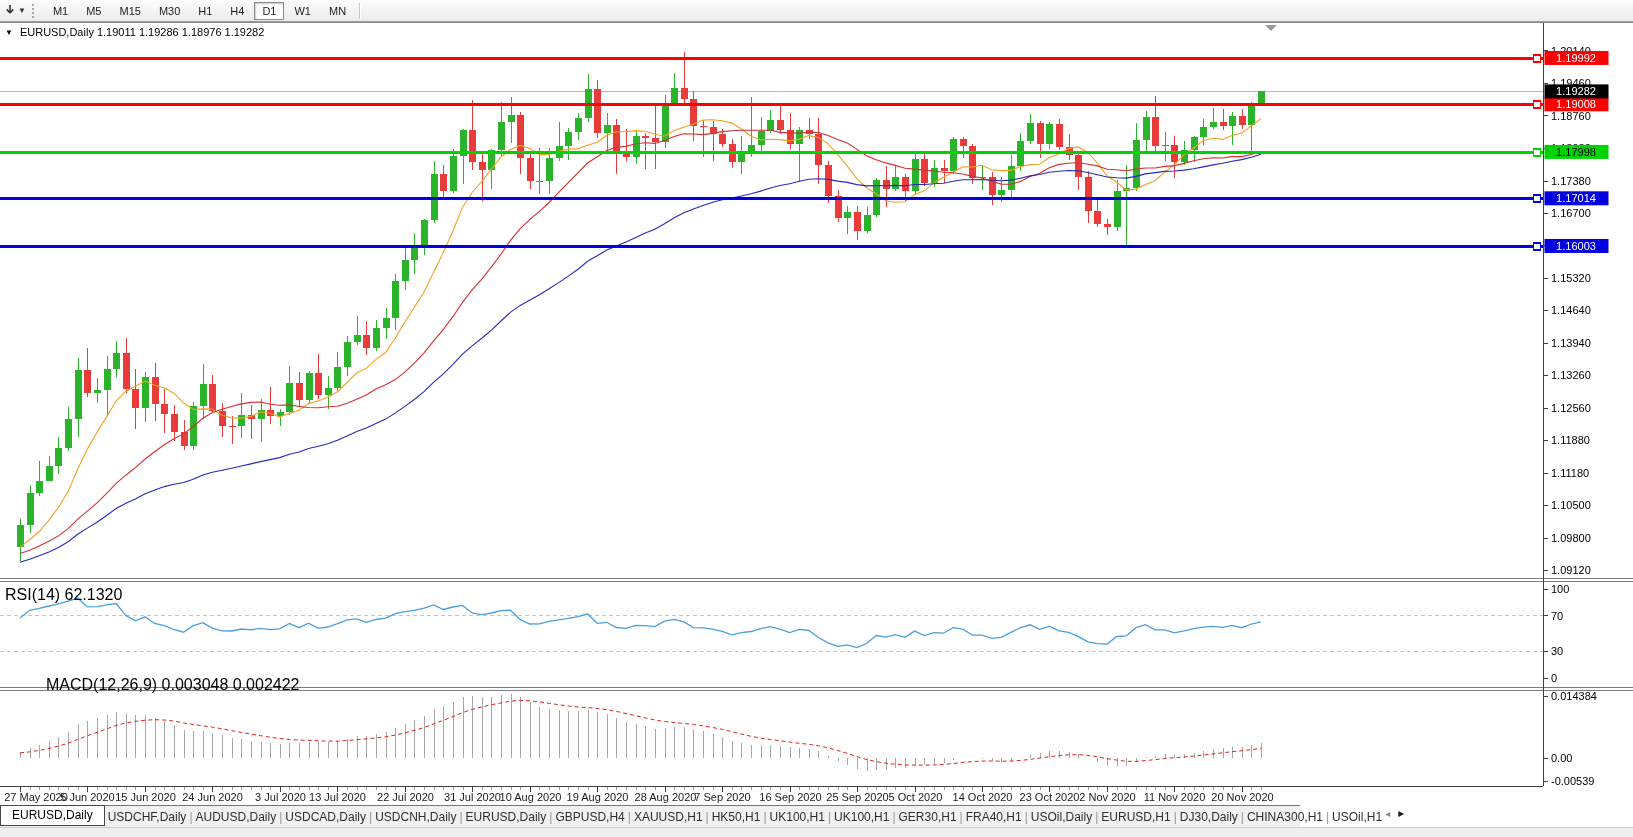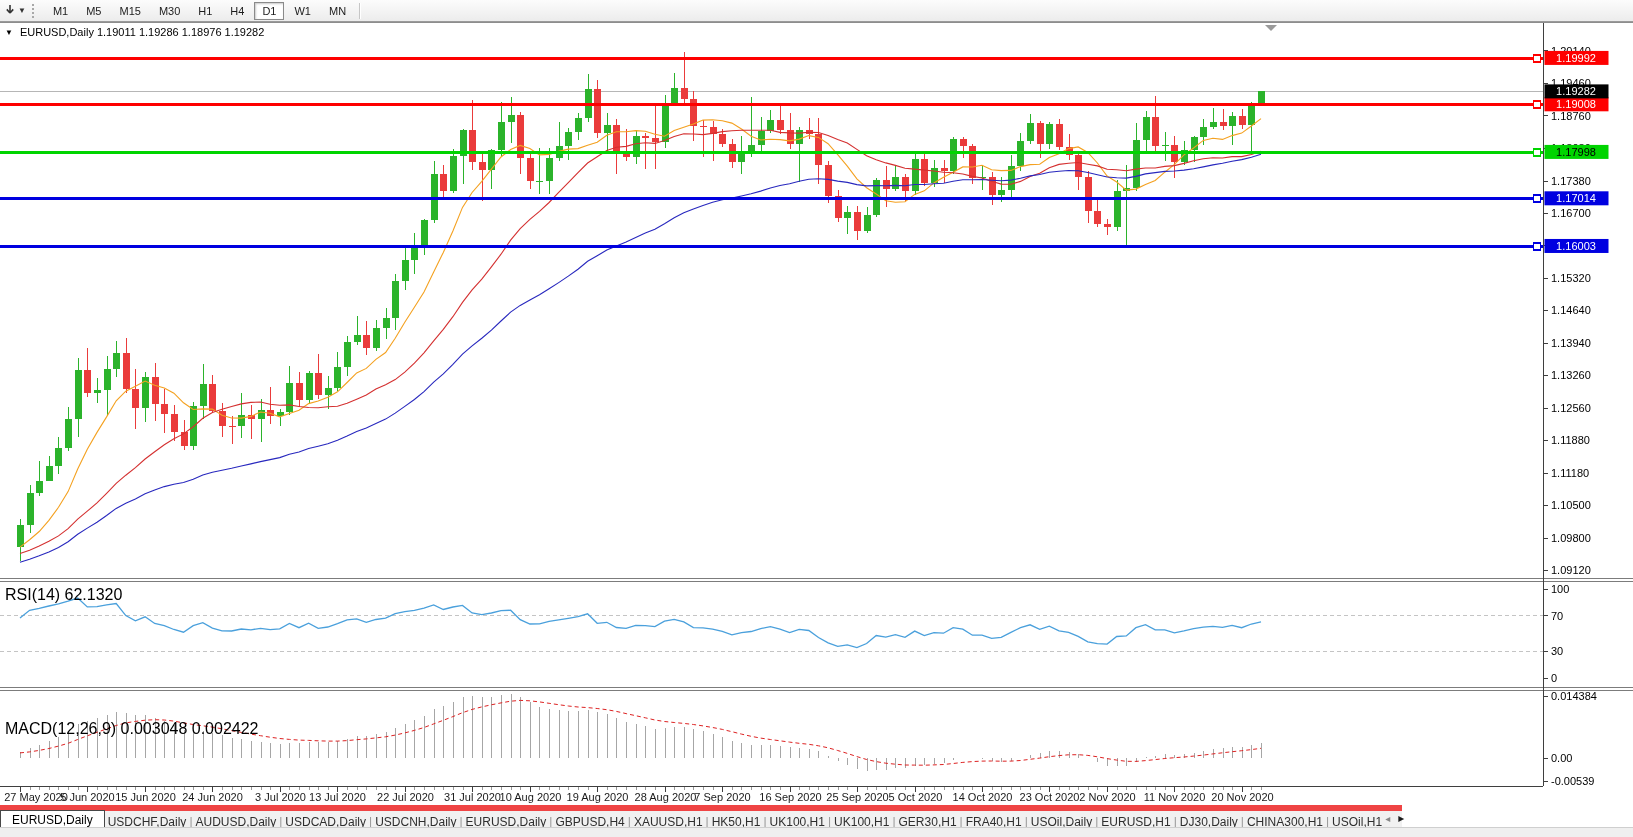--- a/index.html
+++ b/index.html
@@ -14,23 +14,23 @@
   .tfbtn{font-size:11px;color:#1c1c1c;padding:1px 7px;margin:0 1px;border:1px solid transparent;
          height:14px;line-height:14px;cursor:default;}
   .tfbtn.sel{background:#fff;border:1px solid #8a8a8a;box-shadow:inset 1px 1px 2px #c9c9c9;}
   .groove{height:16px;width:0;border-left:1px solid #c6c6c6;border-right:1px solid #fff;margin-left:4px;}
   #chart-svg{position:absolute;left:0;top:0;z-index:1;}
   .chart-title{position:absolute;left:5px;top:26px;z-index:3;display:flex;align-items:center;gap:7px;
                font-size:11px;color:#000;}
   .chart-title .tri{font-size:8px;color:#000;}
   .pane-label{position:absolute;left:5px;z-index:3;font-size:16px;color:#000;}
   .pane-label.rsi{top:586px;}
-  .pane-label.macd{top:720px;}
-  .tabbar{position:absolute;left:0;top:805px;width:1402px;height:21px;z-index:5;background:#f1f1f1;
-          border-top:6px solid #ef4444;display:flex;align-items:flex-start;}
+  .pane-label.macd{top:676px;margin-left:41px;}
+  .tabbar{position:absolute;left:0;top:805px;width:1300px;height:21px;z-index:5;background:#f1f1f1;
+          border-top:1px solid #ef4444;display:flex;align-items:flex-start;}
   .tab{font-size:12px;color:#2e2e2e;padding:0 3px;height:20px;line-height:20px;white-space:nowrap;}
   .tab.active{background:#fff;border:1px solid #474747;height:19px;line-height:19px;margin-top:-2px;
               padding:0 11px;color:#000;z-index:6;}
   .tabsep{color:#979797;font-size:12px;line-height:20px;}
   .tab-scrolls{margin-left:auto;display:flex;align-items:center;gap:8px;padding-right:6px;}
   .tab-scrolls .lft{color:#888;font-size:10px;}
   .tab-scrolls .rgt{color:#1a1a1a;font-size:12px;}
   .statusbar{position:absolute;left:0;top:827px;width:1633px;height:10px;background:#efefef;
              border-top:1px solid #cfcfcf;z-index:5;}
 </style>

